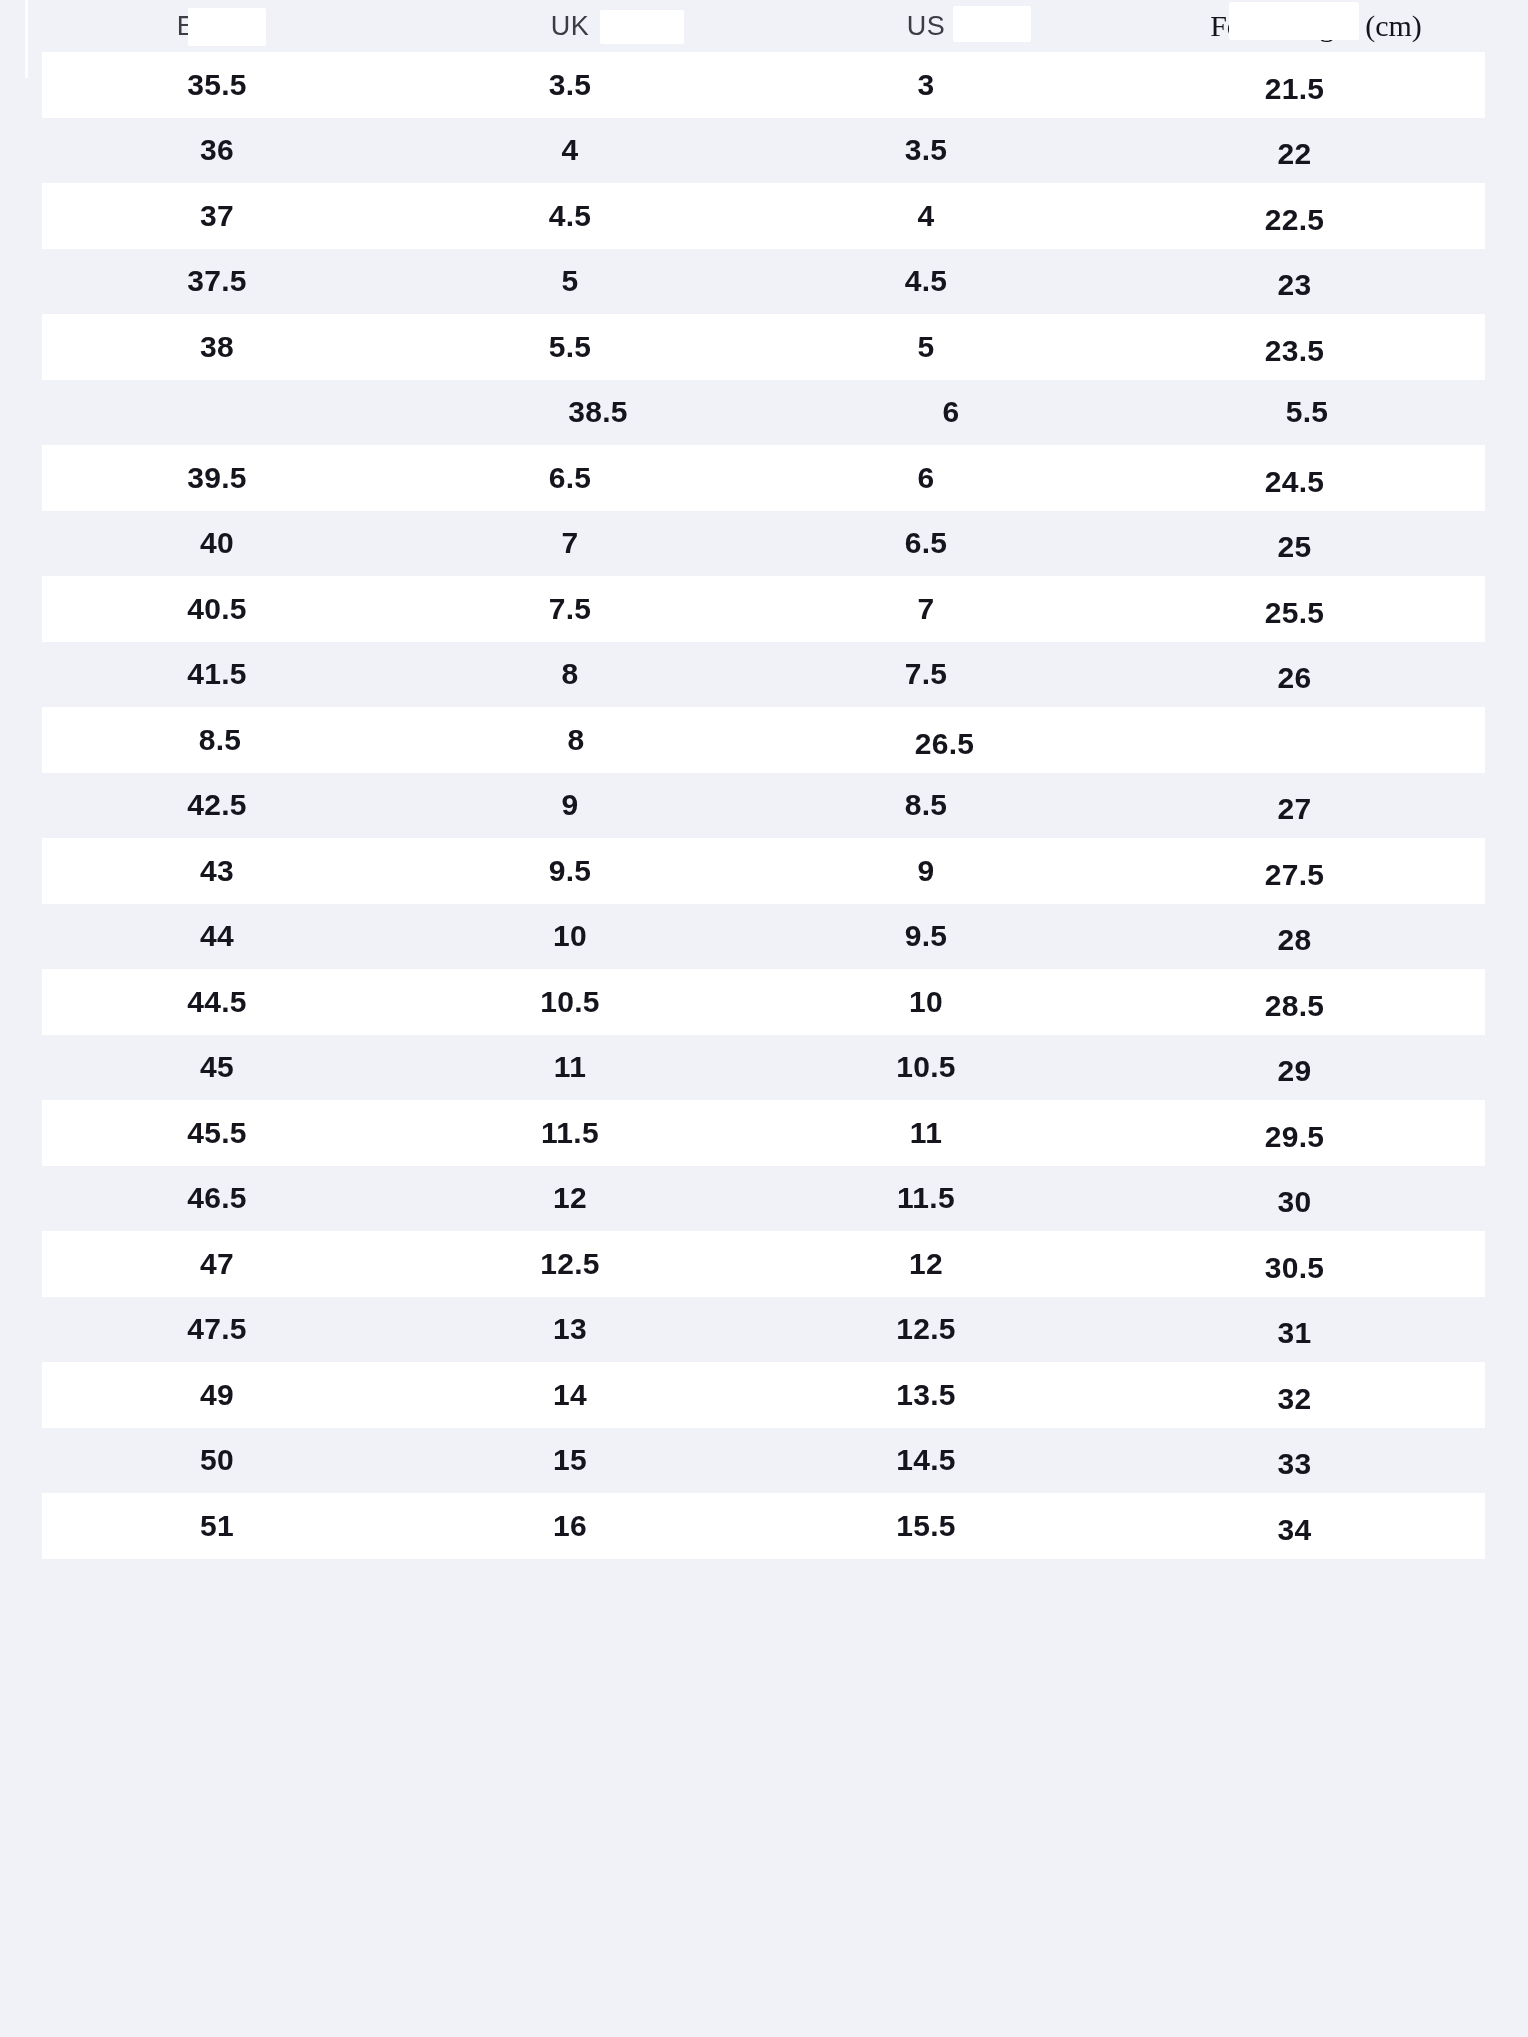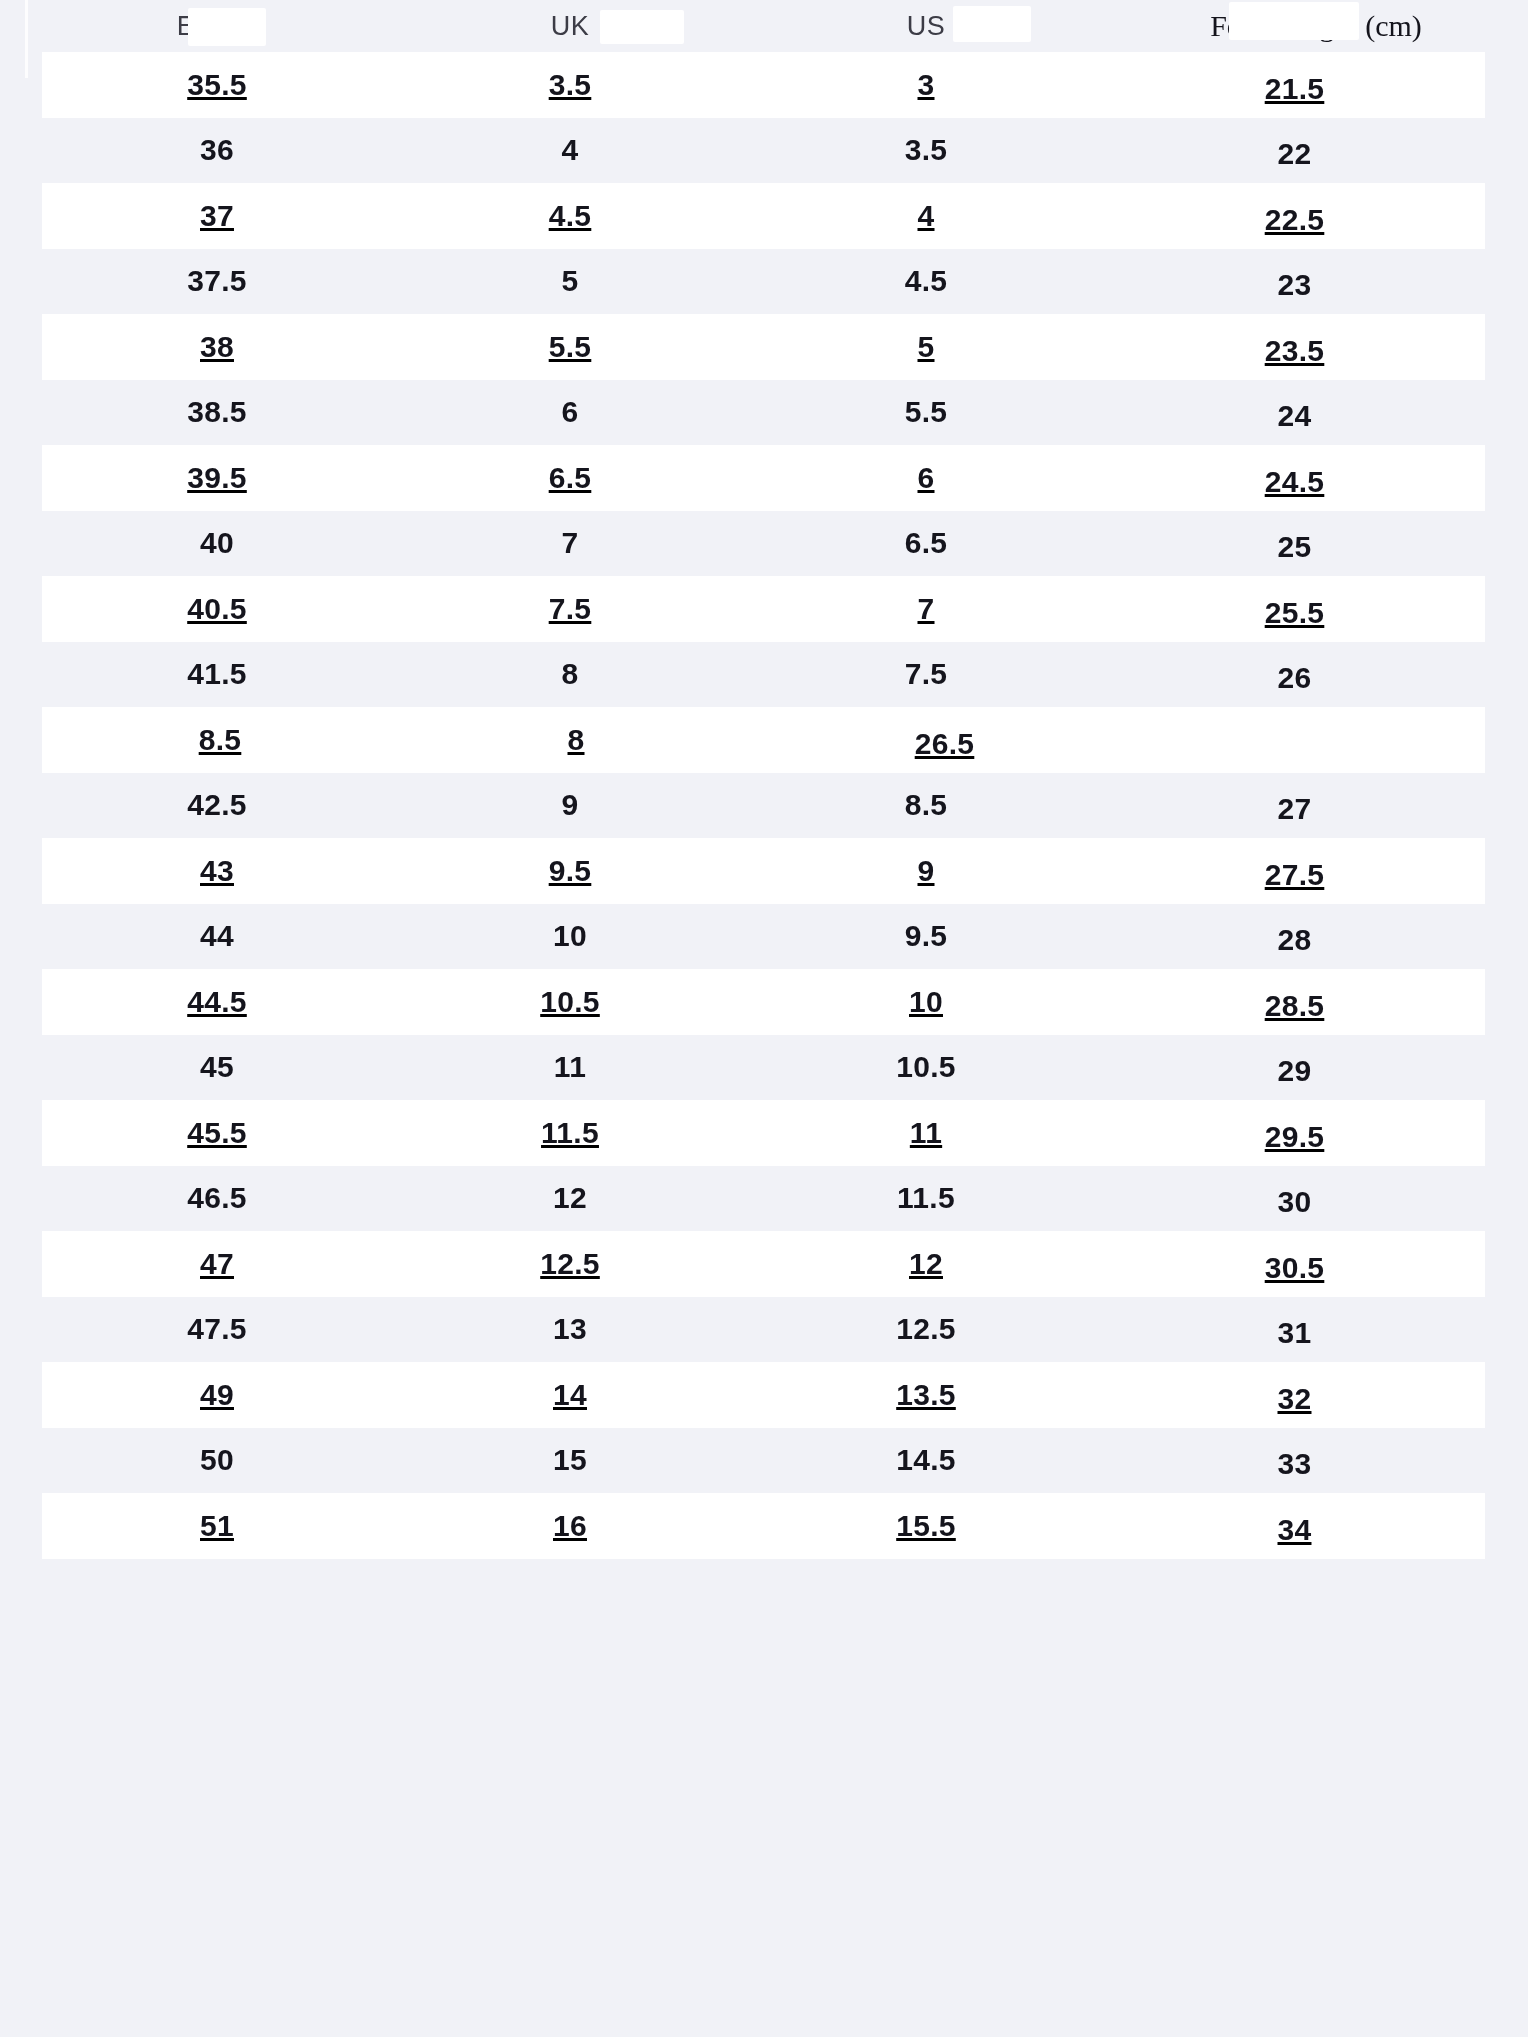--- a/index.html
+++ b/index.html
@@ -94,21 +94,21 @@
     width: 1528px;
   }
   .row {
     display: flex;
     align-items: center;
     height: 65.5px;
     width: 1443px;
     margin-left: 42px;
     box-sizing: border-box;
   }
-  .row.odd  { background: #ffffff; text-decoration: underline; }
+  .row.odd  { background: #ffffff; }
   .row.even { background: #f1f2f7; justify-content: flex-end; }
 
   .cell {
     display: flex;
     align-items: center;
     justify-content: center;
     height: 65.5px;
     font-size: 30px;
     font-weight: 700;
     color: #15151d;
@@ -175,21 +175,20 @@
       <div class="row odd">
         <div class="cell c-eu">38</div>
         <div class="cell c-us">5.5</div>
         <div class="cell c-uk">5</div>
         <div class="cell c-fl">23.5</div>
       </div>
       <div class="row even">
         <div class="cell c-eu">38.5</div>
         <div class="cell c-us">6</div>
         <div class="cell c-uk">5.5</div>
-        <div class="cell c-fl">24</div>
       </div>
       <div class="row odd">
         <div class="cell c-eu">39.5</div>
         <div class="cell c-us">6.5</div>
         <div class="cell c-uk">6</div>
         <div class="cell c-fl">24.5</div>
       </div>
       <div class="row even">
         <div class="cell c-eu">40</div>
         <div class="cell c-us">7</div>

